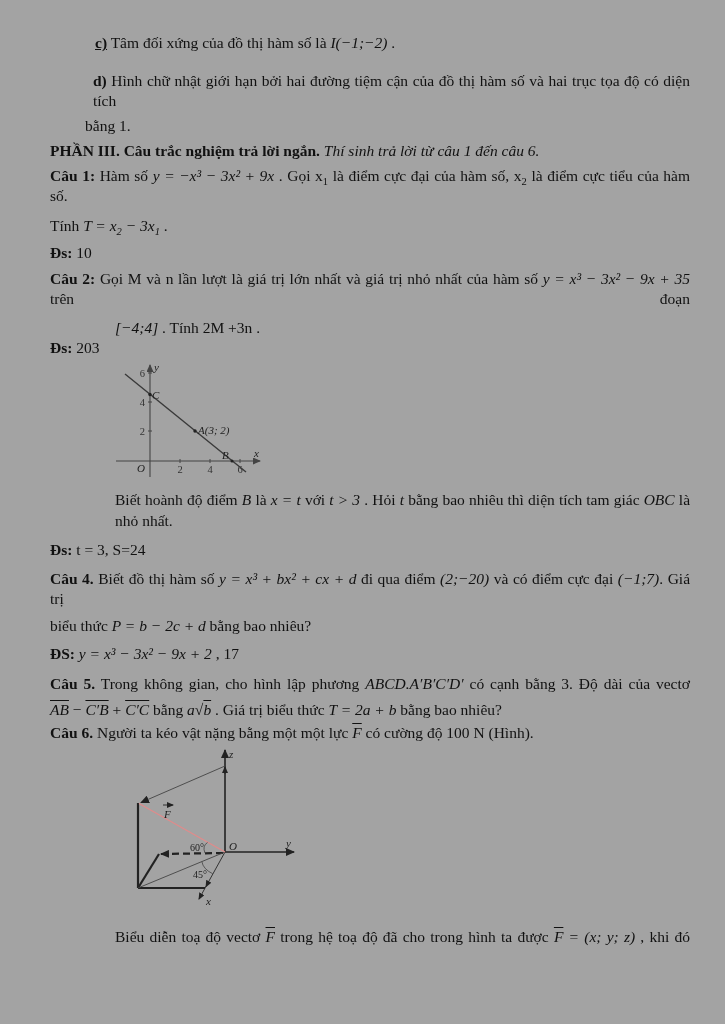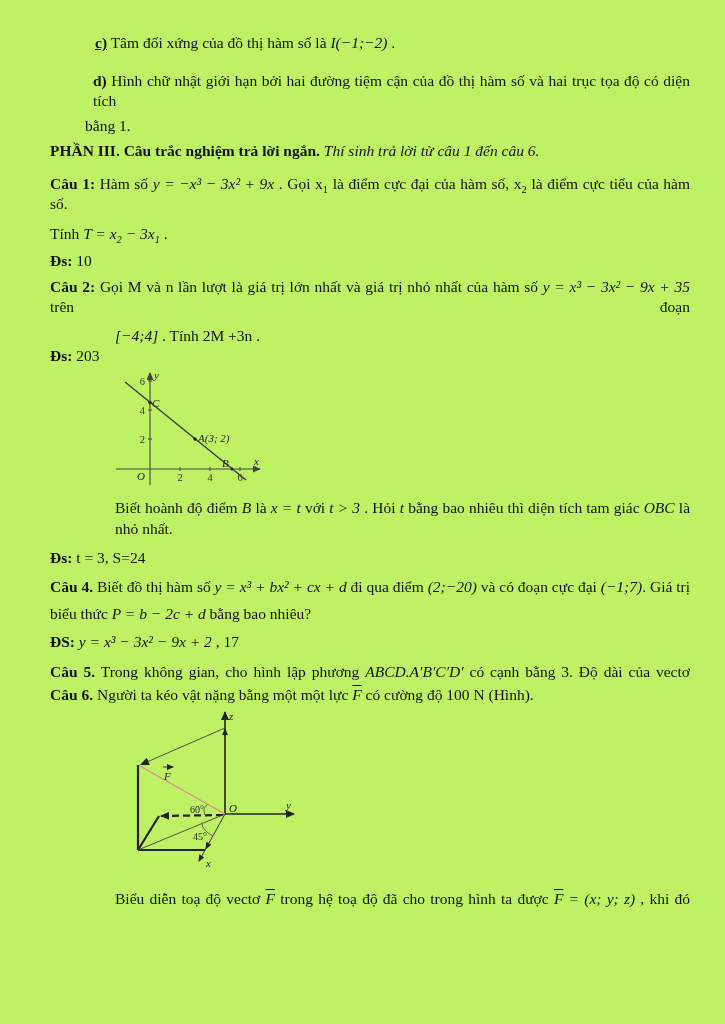--- a/index.html
+++ b/index.html
@@ -1,31 +1,31 @@
 <!DOCTYPE html>
 <html><head>
 <meta charset="utf-8">
 <style>
   html,body{margin:0;padding:0;background:#888;}
   .page{
-    width:725px;height:1024px;background:#bef264;box-sizing:border-box;
+    width:725px;height:1024px;background:#a3a3a3;box-sizing:border-box;
     padding-top:24px;overflow:hidden;position:relative;
     font-family:"Liberation Serif", serif;font-size:15.5px;color:#111;
   }
   .ln{line-height:20px;margin:0 35px 0 50px;white-space:normal;}
   .b{font-weight:700}
   .i{font-style:italic}
   .u{text-decoration:underline}
   .ol{text-decoration:overline}
   .sb{vertical-align:sub;font-size:68%;line-height:0;}
   .just{text-align:justify;text-align-last:justify;font-family:Liberation Serif, serif;}
   .ml85{margin-left:85px}.ml93{margin-left:93px}.ml95{margin-left:95px}.ml115{margin-left:115px}
   .mt0{margin-top:0px}.mt1{margin-top:1px}.mt3{margin-top:3px}.mt5{margin-top:5px}
   .mt6{margin-top:6px}.mt7{margin-top:7px}.mt8{margin-top:8px}.mt9{margin-top:9px}
-  .mt10{margin-top:10px}.mt13{margin-top:6px}.mt17{margin-top:13px}.mt18{margin-top:18px}
+  .mt10{margin-top:10px}.mt13{margin-top:6px}.mt17{margin-top:5px}.mt18{margin-top:18px}
   .figwrap1{margin:1px 0 0 108px;height:122px;}
   .figwrap2{margin:1px 0 0 113px;height:178px;}
   .figtext{font-family:"Liberation Serif", serif;font-size:11px;fill:#222;font-style:italic;}
   .ticktext{font-family:"Liberation Serif", serif;font-size:10.5px;fill:#333;font-style:normal;}
   .degtext{font-family:"Liberation Serif", serif;font-size:10px;fill:#222;font-style:normal;}
 </style>
 </head>
 <body>
 
 <div class="page">
@@ -79,24 +79,25 @@
       <text class="ticktext" x="37" y="18" text-anchor="end">6</text>
       <text class="ticktext" x="37" y="47" text-anchor="end">4</text>
       <text class="ticktext" x="37" y="76" text-anchor="end">2</text>
     </svg>
   </div>
 
   <div id="host-mid">
       <div class="ln ml115 mt9 just"><span>Biết hoành độ điểm </span><span class="i">B</span><span> là </span><span class="i">x = t</span><span> với </span><span class="i">t &gt; 3</span><span> . Hỏi </span><span class="i">t</span><span> bằng bao nhiêu thì diện tích tam giác </span><span class="i">OBC</span><span> là</span></div>
       <div class="ln ml115 mt1"><span>nhỏ nhất.</span></div>
       <div class="ln mt9"><span class="b">Đs: </span><span>t = 3, S=24</span></div>
-      <div class="ln mt9 just"><span class="b">Câu 4.</span><span> Biết đồ thị hàm số </span><span class="i">y = x³ + bx² + cx + d</span><span> đi qua điểm </span><span class="i">(2;−20)</span><span> và có đoạn cực đại </span><span class="i">(−1;7)</span><span>. Giá trị</span></div>
+      <div class="ln mt9 just"><span class="b">Câu 4.</span><span> Biết đồ thị hàm số </span><span class="i">y = x³ + bx² + cx + d</span><span> đi qua điểm </span><span class="i">(2;−20)</span><span> và có điểm cực đại </span><span class="i">(−1;7)</span><span>. Giá trị</span></div>
       <div class="ln mt7"><span>biểu thức </span><span class="i">P = b − 2c + d</span><span> bằng bao nhiêu?</span></div>
       <div class="ln mt8"><span class="b">ĐS: </span><span class="i">y = x³ − 3x² − 9x + 2</span><span> , 17</span></div>
       <div class="ln mt10 just"><span class="b">Câu 5.</span><span> Trong không gian, cho hình lập phương </span><span class="i">ABCD.A′B′C′D′</span><span> có cạnh bằng 3. Độ dài của vectơ</span></div>
+      <div class="ln mt6"><span class="i ol">AB</span><span> − </span><span class="i ol">C′B</span><span> + </span><span class="i ol">C′C</span><span> bằng </span><span class="i">a</span><span class="i">√</span><span class="i ol">b</span><span> . Giá trị biểu thức </span><span class="i">T = 2a + b</span><span> bằng bao nhiêu?</span></div>
       <div class="ln mt3"><span class="b">Câu 6.</span><span> Người ta kéo vật nặng bằng một một lực </span><span class="i ol">F</span><span> có cường độ 100 N (Hình).</span></div>
     </div>
 
   <div class="figwrap2">
     <svg width="200" height="178">
       <defs>
         <marker id="ah2" markerUnits="userSpaceOnUse" markerWidth="9" markerHeight="8" refX="8" refY="4" orient="auto">
           <path d="M0,0 L9,4 L0,8 z" fill="#222"></path>
         </marker>
         <marker id="ah3" markerUnits="userSpaceOnUse" markerWidth="7" markerHeight="6" refX="6" refY="3" orient="auto">

